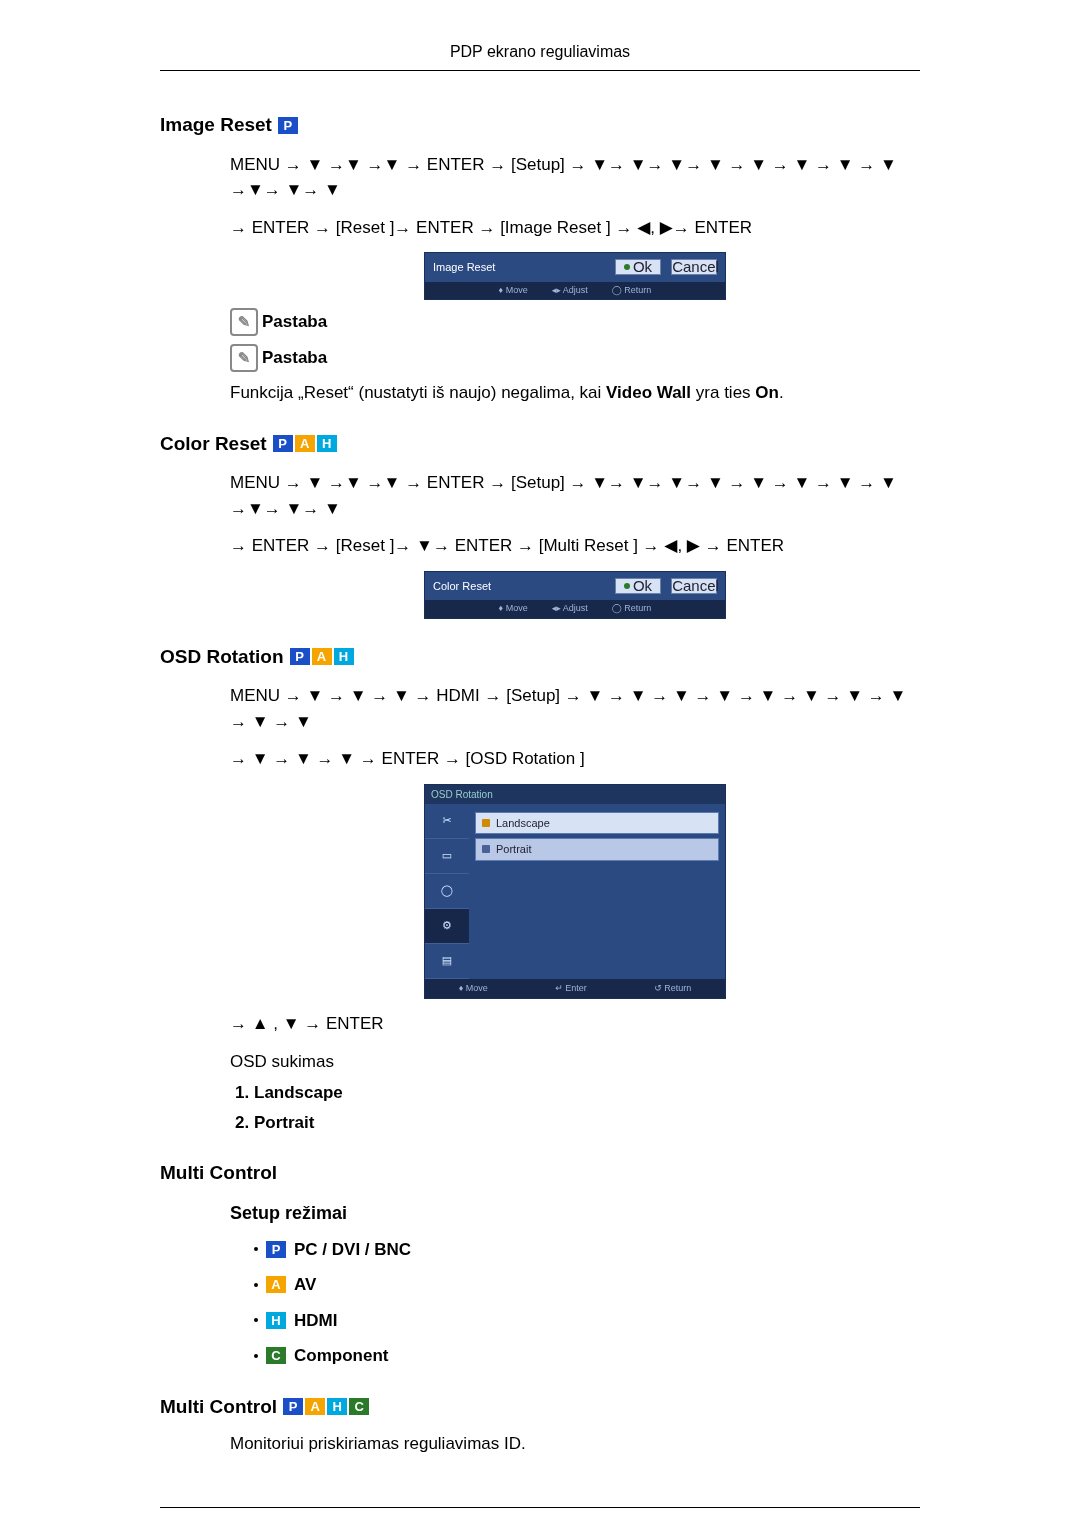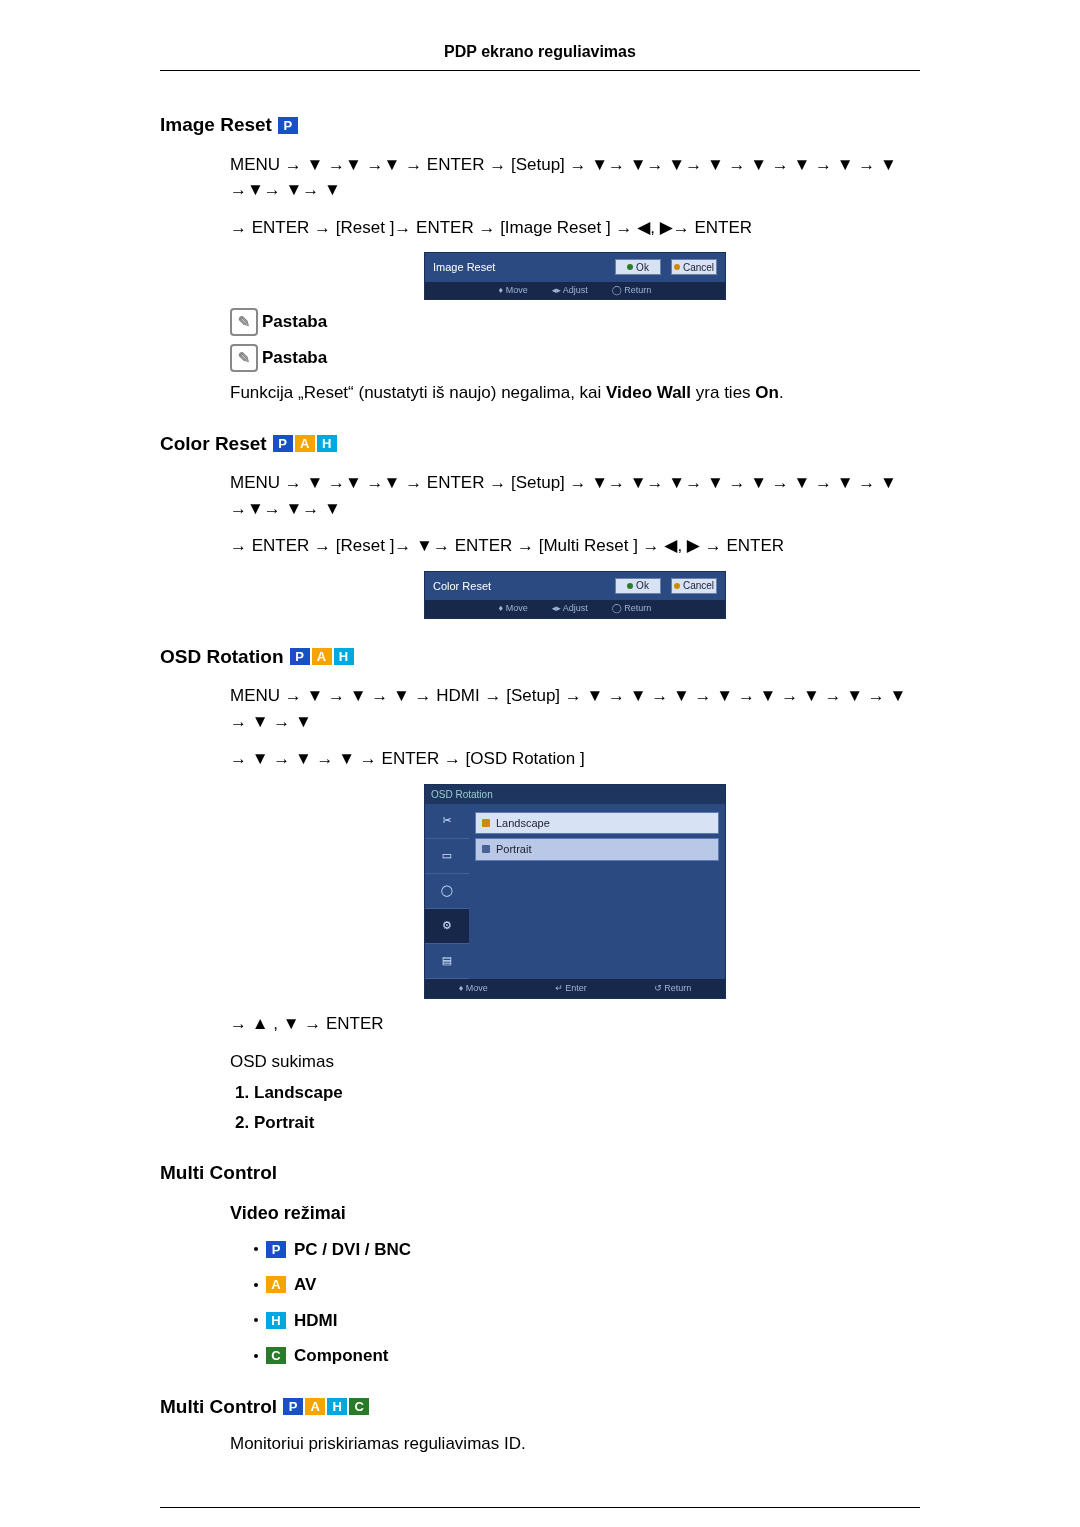--- a/index.html
+++ b/index.html
@@ -16,21 +16,20 @@
     margin: 0 auto;
     padding: 40px 80px;
     box-sizing: border-box;
   }
   .header-line {
     text-align: center;
     padding-bottom: 6px;
     border-bottom: 1px solid #000;
     margin-bottom: 40px;
     font-size: 16px;
-    font-weight: bold;
   }
   h2.section {
     font-size: 19px;
     font-weight: bold;
     margin: 24px 0 10px 0;
     display: flex;
     align-items: center;
     gap: 6px;
   }
   h3.sub {
@@ -80,21 +79,21 @@
     display:flex; align-items:center;
     background: linear-gradient(#2c4a82,#2c4a82);
     padding:6px 8px;
     color:#fff;
     gap:10px;
   }
   .dlg-small .title { flex:1; text-align:left; }
   .dlg-btn {
     display:inline-flex; align-items:center; justify-content:center;
     width:44px; height:14px;
-    font-size:10px;
+    font-size:15px;
     color:#223; border:1px solid #6a82aa;
     background:#d7e2f5;
     gap:3px;
   }
   .dlg-btn.cancel .dot { width:6px;height:6px;border-radius:50%;background:#d08a00;display:inline-block;}
   .dlg-btn.ok   .dot { width:6px;height:6px;border-radius:50%;background:#2a7a2a;display:inline-block;}
   .dlg-small .row2 {
     display:flex; justify-content:center; gap:24px;
     background:#17284a; color:#9fb3d9; padding:2px 0;
     font-size:9px;
@@ -283,21 +282,21 @@
     <ol class="tight">
       <li>Landscape</li>
       <li>Portrait</li>
     </ol>
   </div>
 
   <h2 class="section">
     <span>Multi Control</span>
   </h2>
   <div class="content">
-    <h3 class="sub">Video režimai</h3>
+    <h3 class="sub">Setup režimai</h3>
     <ul class="modes">
       <li>
           <span class="bullet-dot"></span>
           <span class="icon-P">P</span>
           <span>PC / DVI / BNC</span>
         </li>
       <li>
           <span class="bullet-dot"></span>
           <span class="icon-A">A</span>
           <span>AV</span>

